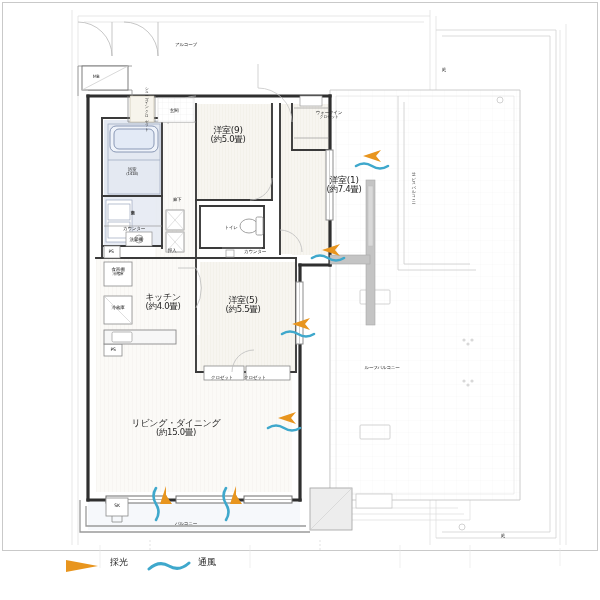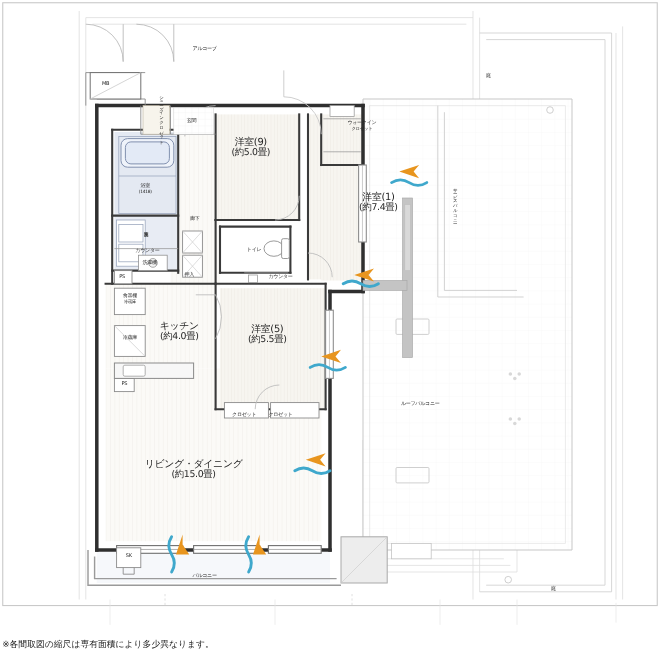--- a/index.html
+++ b/index.html
@@ -501,14 +501,23 @@
     </div>
     <div class="lbl" style="left: 503px; top: 536px;">
       <div class="tiny">庭</div>
     </div>
     <div class="lbl" style="left: 117px; top: 506px;">
       <div class="tiny">SK</div>
     </div>
   </div>
 
 <div class="legend">
-  <div class="note">※各間取図の縮尺は専有面積により多少異なります。</div>
+  <div class="legend-row">
+    <svg width="42" height="16" style="position:absolute;left:60px;top:2px;">
+      <path d="M38 8 L6 2 L6 14 Z" fill="#E8951E"></path>
+    </svg>
+    <div class="leg-item" style="left:110px;top:0px;">採光</div>
+    <svg width="46" height="16" style="position:absolute;left:145px;top:2px;">
+      <path d="M4 11 q10 -9 20 -3 q10 6 20 -3" fill="none" stroke="#3FA8CC" stroke-width="3" stroke-linecap="round"></path>
+    </svg>
+    <div class="leg-item" style="left:198px;top:0px;">通風</div>
+  </div>
 </div>
 
 </body></html>

